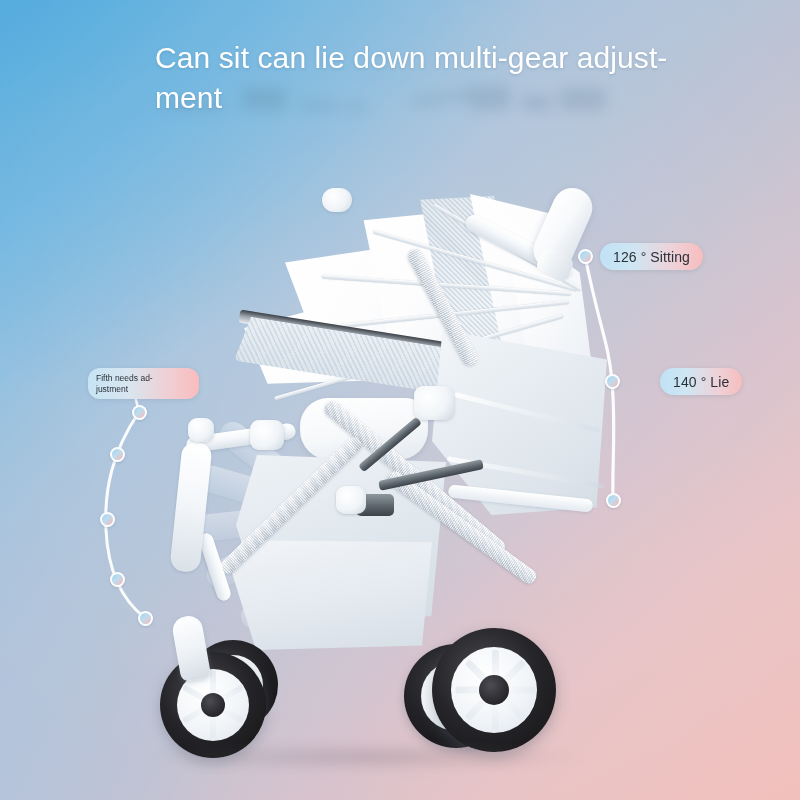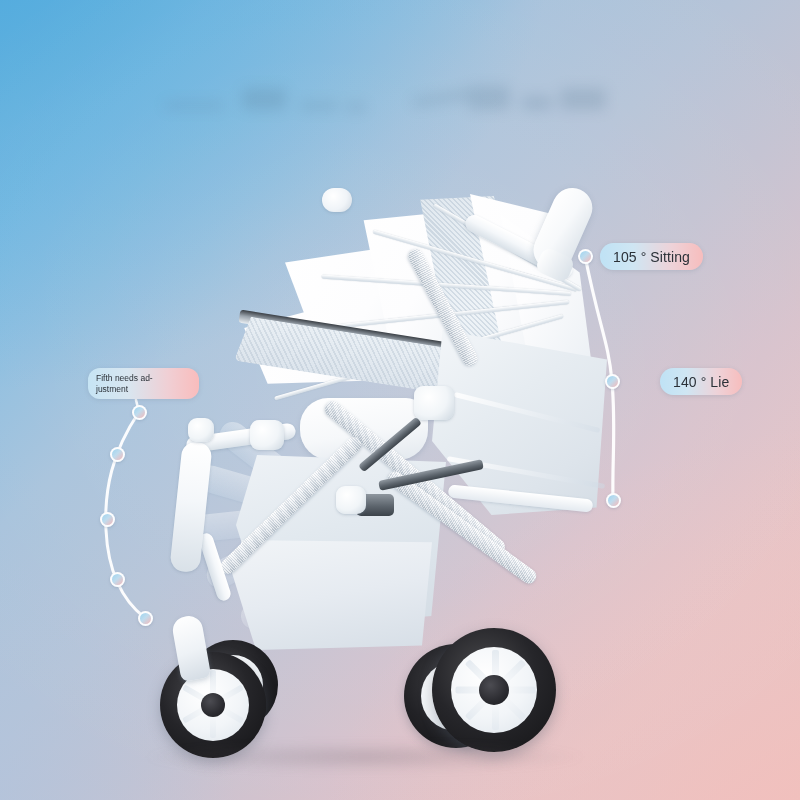--- a/index.html
+++ b/index.html
@@ -390,20 +390,21 @@
     <div class="wm" style="left:14px;  top:30px; width:60px; height:7px;"></div>
     <div class="wm" style="left:92px;  top:16px; width:44px; height:22px;"></div>
     <div class="wm" style="left:150px; top:30px; width:38px; height:8px;"></div>
     <div class="wm" style="left:196px; top:31px; width:20px; height:8px;"></div>
     <div class="wm" style="left:262px; top:22px; width:58px; height:9px; transform:rotate(-9deg);"></div>
     <div class="wm" style="left:318px; top:14px; width:42px; height:24px;"></div>
     <div class="wm" style="left:372px; top:24px; width:30px; height:14px;"></div>
     <div class="wm" style="left:410px; top:16px; width:46px; height:22px;"></div>
   </div>
 
+  <div class="headline">Can sit can lie down multi-gear adjust-ment</div>
 
   <div class="product">
 
     <div class="ghost-fan">
       <div class="ghost-blade" style="transform:rotate(-52deg); opacity:.45;"></div>
       <div class="ghost-blade" style="transform:rotate(-28deg); opacity:.50;"></div>
       <div class="ghost-blade" style="transform:rotate(-6deg);  opacity:.55;"></div>
       <div class="ghost-blade" style="transform:rotate(16deg);  opacity:.58;"></div>
       <div class="ghost-blade" style="transform:rotate(38deg);  opacity:.60;"></div>
     </div>
@@ -507,21 +508,21 @@
   <div class="dot" style="left:605px; top:374px;"></div>
   <div class="dot" style="left:606px; top:493px;"></div>
 
   <div class="dot" style="left:132px; top:405px;"></div>
   <div class="dot" style="left:110px; top:447px;"></div>
   <div class="dot" style="left:100px; top:512px;"></div>
   <div class="dot" style="left:110px; top:572px;"></div>
   <div class="dot" style="left:138px; top:611px;"></div>
 
   <div class="pill" style="left:600px; top:243px;">
-    <span>105 ° Sitting</span>
+    <span>126 ° Sitting</span>
   </div>
 
   <div class="pill" style="left:660px; top:368px;">
     <span>140 ° Lie</span>
   </div>
 
 
   <div class="pill-left">
     <div>
       <div>Fifth needs ad-</div>

